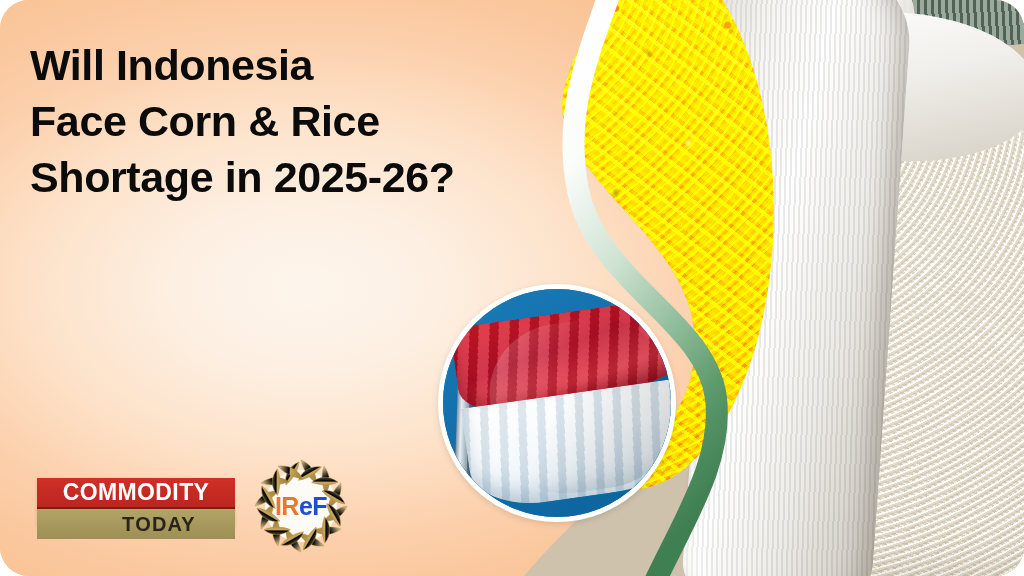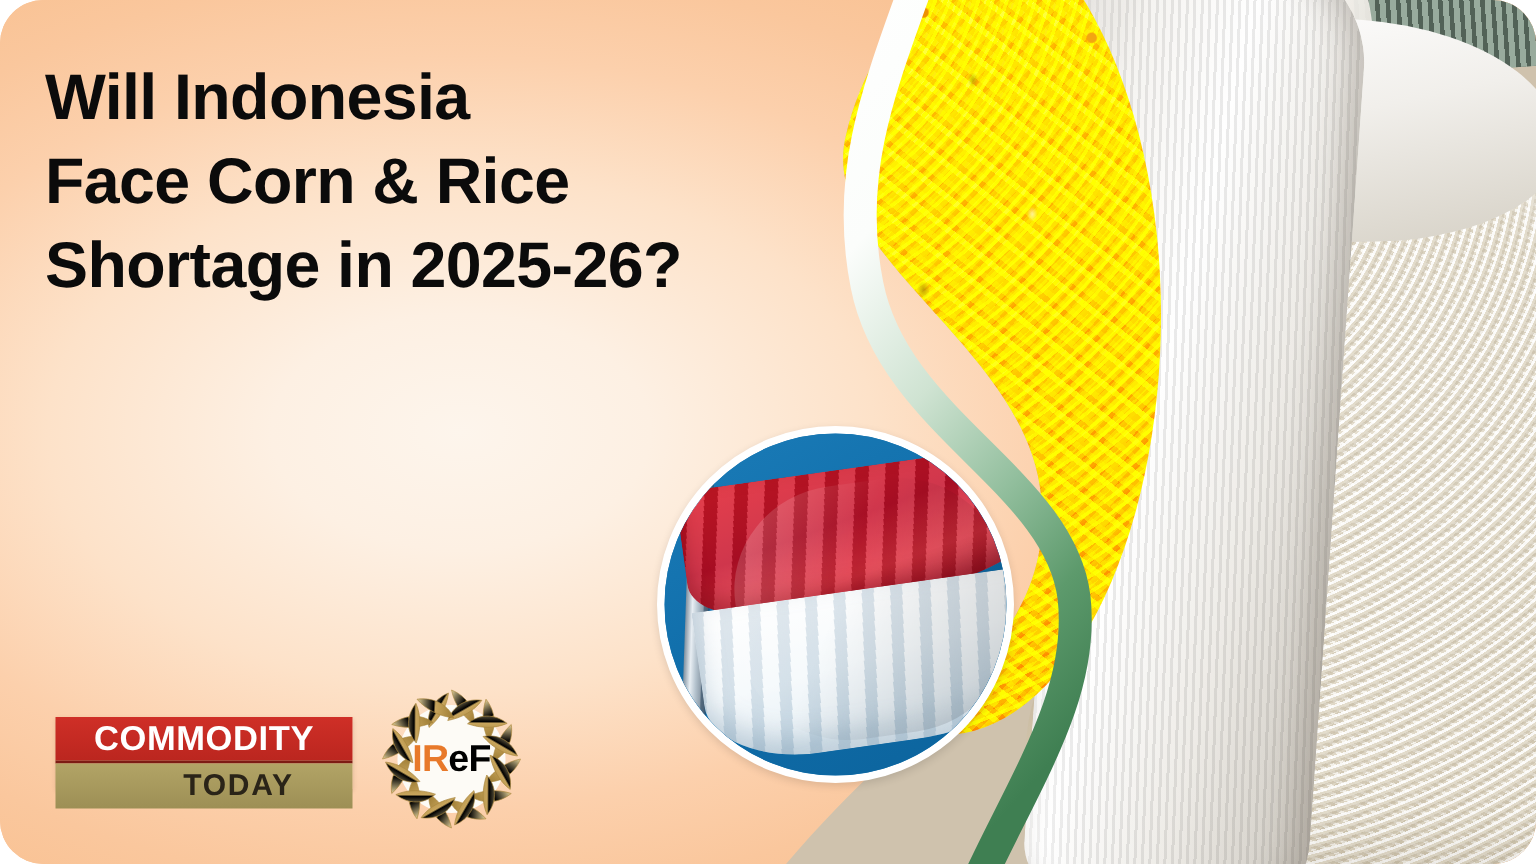--- a/index.html
+++ b/index.html
@@ -255,21 +255,21 @@
     left:247px; top:452px;
     width:108px; height:108px;
   }
   .iref-text {
     position:absolute; inset:0;
     display:flex; align-items:center; justify-content:center;
     font-size:25px; font-weight:bold; letter-spacing:-.5px;
     line-height:1;
   }
   .iref-text .c1 { color:#e8792a; }
-  .iref-text .c2 { color:#000000; }
+  .iref-text .c2 { color:#1d4ed8; }
 </style>
 </head>
 <body>
 
 <div class="banner">
 
   <div class="bg-peach"></div>
 
   <div class="photo-panel">
     <div class="photo-inner">

